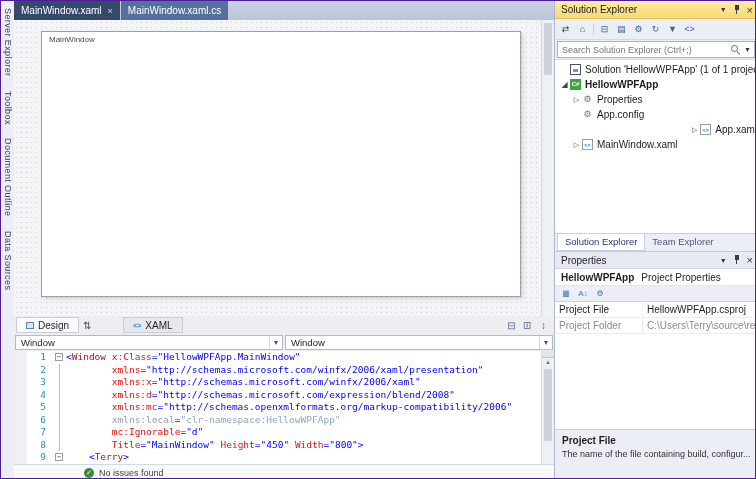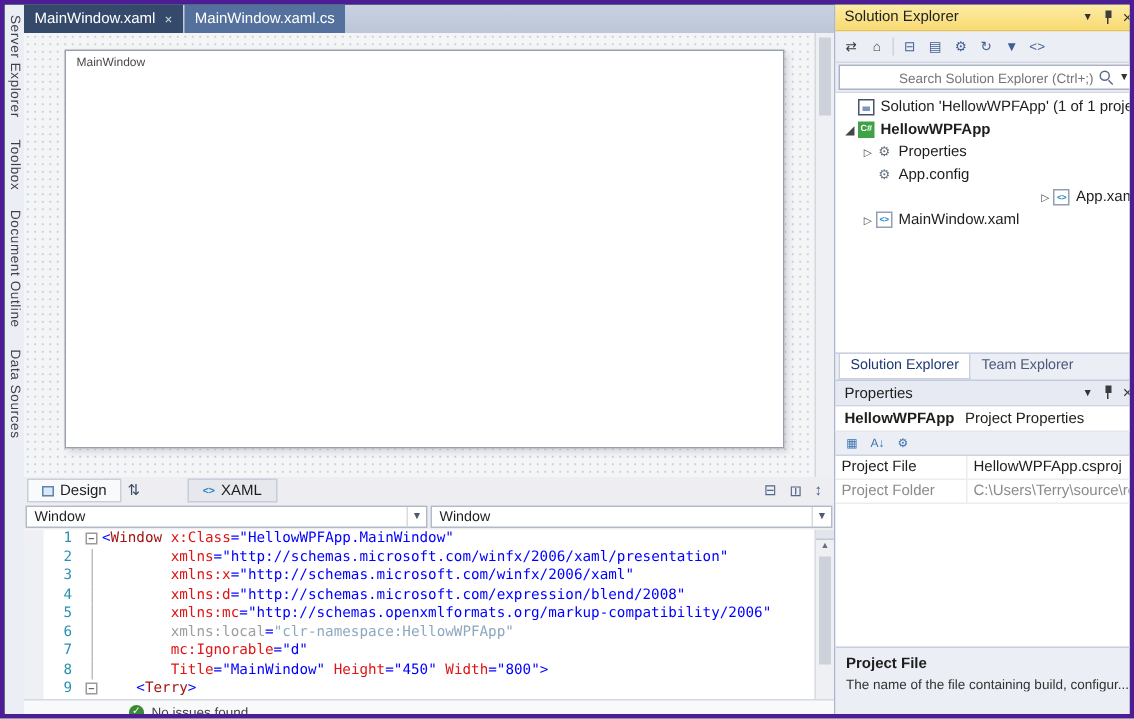--- a/index.html
+++ b/index.html
@@ -1,19 +1,19 @@
 <!DOCTYPE html>
 <html><head>
 <meta charset="utf-8">
 <style>
   * { margin:0; padding:0; box-sizing:border-box; }
   html,body { background:#d6dae6; }
   body { font-family:"Liberation Sans", sans-serif; }
-  .screen{ position:relative; width:756px; height:479px; background:#14532d; overflow:hidden;
-           border:3px solid #4c1d95; }
+  .screen{ position:relative; width:756px; height:479px; background:#bef264; overflow:hidden;
+           border:1px solid #4c1d95; }
 
   
   .left-rail{ position:absolute; left:0; top:0; width:13px; height:479px; background:#eceef6; }
   .rail-tab{ writing-mode:vertical-rl; font-size:9px; color:#3f3f46; padding:7px 0; margin-left:2px;
              letter-spacing:.4px; cursor:default; white-space:nowrap; }
 
   
   .center-col{ position:absolute; left:13px; top:0; width:540px; height:479px; }
 
   .doc-tabstrip{ position:absolute; left:0; top:0; right:0; height:19px;
@@ -100,21 +100,21 @@
 
   .se-pane{ position:absolute; left:0; top:0; right:0; height:250px; }
   .se-toolbar{ height:21px; display:flex; align-items:center; gap:2px; padding:0 3px; background:#eceef6;
                border-bottom:1px solid #d3d8e4; }
   .se-tb-icon{ width:15px; height:15px; font-size:9px; line-height:15px; text-align:center; color:#3e5f8f; cursor:default; }
   .se-tb-icon.dark{ color:#3a3a3a; }
   .se-tb-sep{ width:1px; height:12px; background:#ccd2e0; margin:0 1px; }
   .se-search{ height:19px; padding:1px 2px; background:#eceef6; display:flex; }
   .se-search-box{ flex:1; display:flex; align-items:center; background:#fff; border:1px solid #a9b2c4; }
   .se-search-box input{ flex:1; border:none; outline:none; font-size:9px; color:#6d6d6d; padding:0 4px;
-                        font-family:"Liberation Sans", sans-serif; background:transparent;text-align:right; }
+                        font-family:"Liberation Sans", sans-serif; background:transparent; }
   .search-glass{ width:10px; height:10px; position:relative; display:inline-block; margin-right:3px; }
   .search-glass::before{ content:""; position:absolute; left:0; top:0; width:5px; height:5px;
                          border:1px solid #5b6b8c; border-radius:50%; }
   .search-glass::after{ content:""; position:absolute; left:6px; top:6px; width:4px; height:1px;
                         background:#5b6b8c; transform:rotate(45deg); transform-origin:left center; }
   .se-tree{ height:174px; background:#fff; border-top:1px solid #d3d8e4; overflow:hidden; padding-top:2px; }
   .tree-row{ height:15px; display:flex; align-items:center; font-size:10px; color:#1e1e1e; cursor:default; }
   .tree-row .exp{ width:11px; flex:none; font-size:7px; color:#454545; text-align:center; }
   .tree-row .exp.open{ font-size:8px; }
   .tree-row .label{ white-space:nowrap; overflow:hidden; }

